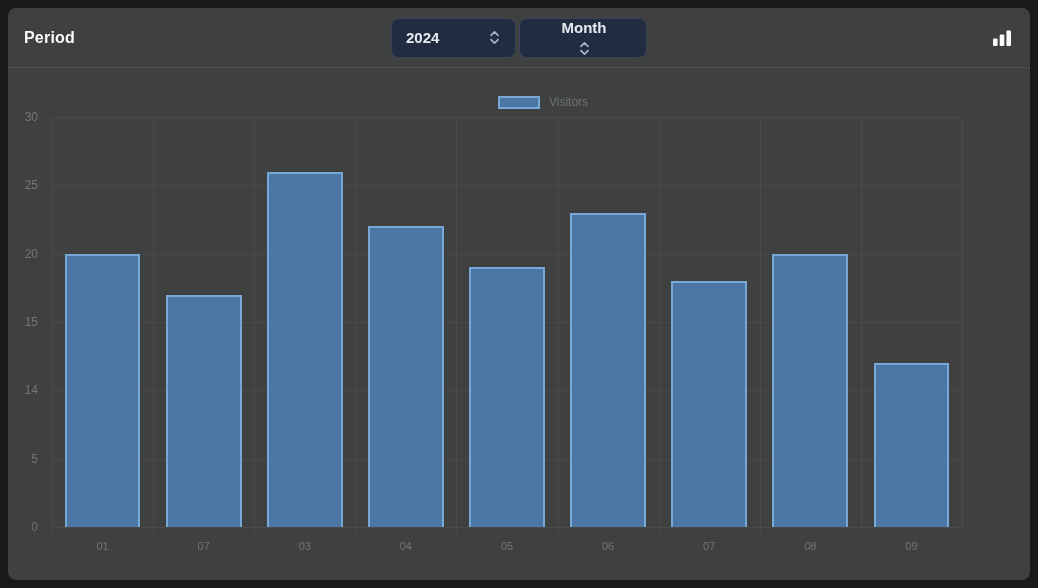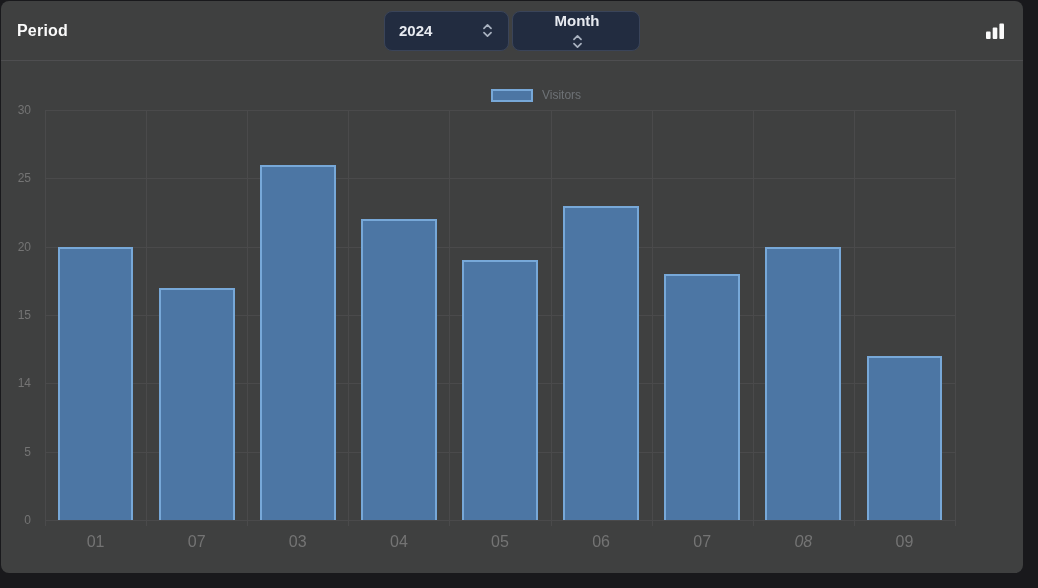--- a/index.html
+++ b/index.html
@@ -6,21 +6,21 @@
     --page-bg:#19191c; --panel-bg:#3f4040; --divider:#4e4e50;
     --grid:#4a4a4b; --axis-label:#747474; --legend-text:#6e7276;
     --bar-fill:#4c76a4; --bar-border:#77a8d8;
     --select-bg:#222c40; --select-border:#3a4459; --select-text:#e7eaf0;
     --title-text:#fafafa; --icon:#fafafa; --chevron:#a9b2c0;
   }
   *{box-sizing:border-box;margin:0;padding:0;}
   html,body{width:1038px;height:588px;overflow:hidden;}
   body{background:var(--page-bg);font-family:"Liberation Sans",sans-serif;}
   .panel{
-    position:relative;margin:1px;width:1022px;height:572px;
+    position:relative;margin:8px;width:1022px;height:572px;
     background:var(--panel-bg);border-radius:8px;
   }
   
   .header{
     position:relative;height:60px;display:flex;align-items:center;
     padding:0 16px;border-bottom:1px solid var(--divider);
   }
   .title{font-size:16px;font-weight:600;color:var(--title-text);letter-spacing:.2px;}
   .selects{
     position:absolute;left:50%;top:50%;transform:translate(-50%,-50%);
@@ -55,21 +55,21 @@
   .plot{position:absolute;left:44px;right:68px;top:49px;bottom:53px;}
   .vgrid{position:absolute;top:0;width:1px;height:calc(100% + 6px);background:var(--grid);}
   .hgrid{position:absolute;left:0;right:0;height:1px;background:var(--grid);}
   .bar{
     position:absolute;bottom:0;background:var(--bar-fill);
     border:2px solid var(--bar-border);border-bottom:none;
   }
   .x-labels{position:absolute;left:44px;right:68px;bottom:0;height:53px;}
   .x-label{
     position:absolute;top:13px;transform:translateX(-50%);
-    font-size:16px;color:var(--axis-label);
+    font-size:11px;color:var(--axis-label);
   }
 </style>
 </head>
 <body>
 
 <div class="panel">
   <div class="header">
     <div class="title">Period</div>
     <div class="selects">
       <div class="select year">

